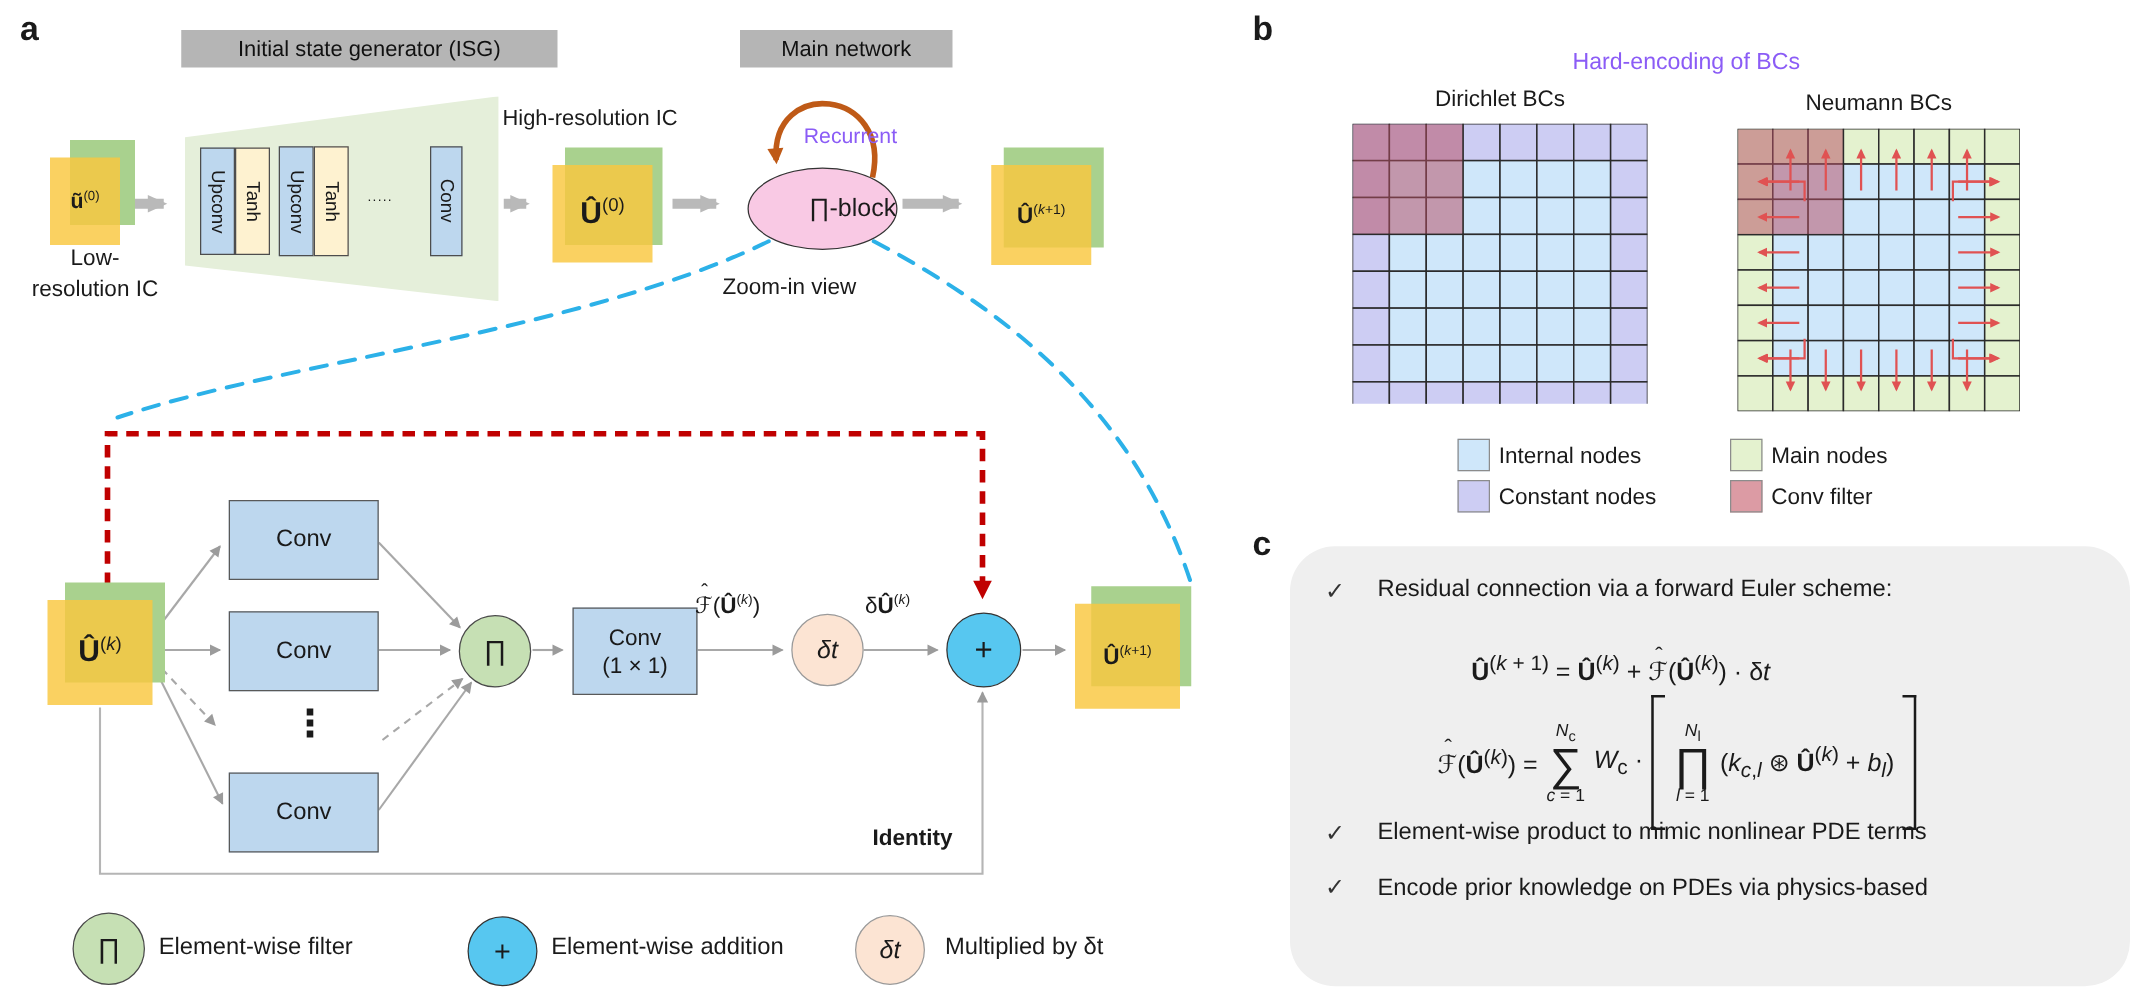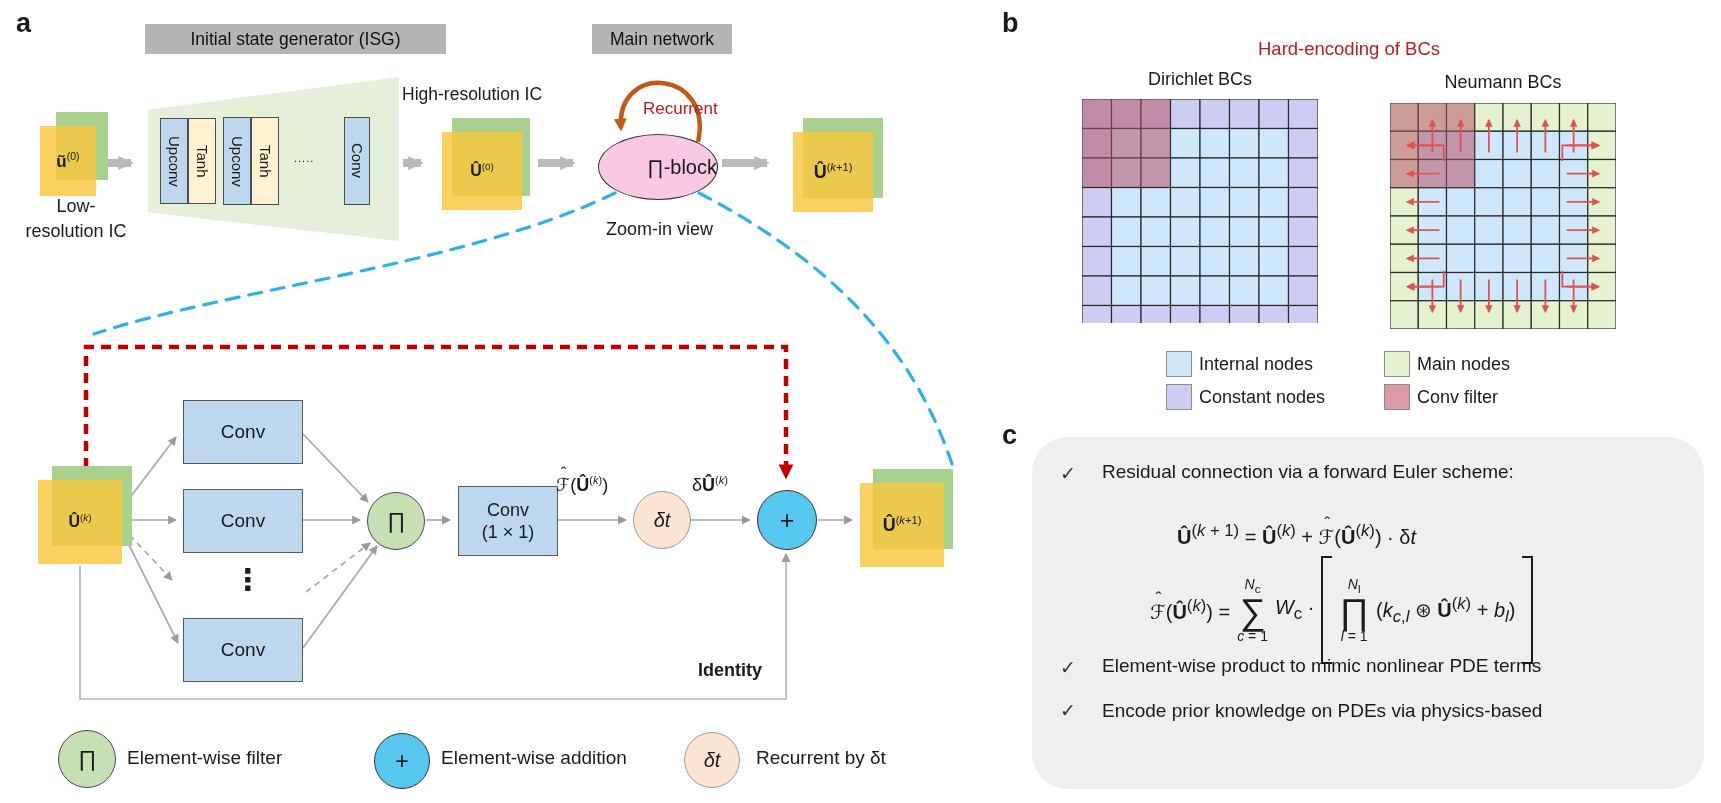--- a/index.html
+++ b/index.html
@@ -2,26 +2,26 @@
 <html><head>
 <meta charset="utf-8">
 <style>
   html,body{margin:0;padding:0;background:#fff;}
   body{font-family:"Liberation Sans","DejaVu Sans",sans-serif;color:#1a1a1a;}
   #canvas{position:relative;width:1721px;height:803px;background:#ffffff;overflow:hidden;}
   .abs{position:absolute;white-space:nowrap;}
   .panel-label{font-size:27px;font-weight:bold;z-index:5;}
   .gray-chip{background:#b5b5b5;color:#111;font-size:17.5px;text-align:center;line-height:30px;height:30px;z-index:4;}
   .caption{font-size:18px;z-index:4;}
-  .red-text{color:#b91c1c;}
+  .red-text{color:#8b5cf6;}
   svg.connectors{position:absolute;left:0;top:0;z-index:1;pointer-events:none;}
   .card{position:absolute;z-index:2;}
   .card.green{background:#a9d18e;}
   .card.yellow{background:rgba(249,199,62,0.82);display:flex;align-items:center;justify-content:center;}
-  .card-label{font-size:16px;z-index:3;}
+  .card-label{font-size:24px;z-index:3;}
   .card-label sup{font-size:0.62em;}
   .trapezoid{position:absolute;left:148px;top:77px;width:251px;height:164px;background:#e5efda;clip-path:polygon(0 20%,100% 0,100% 100%,0 82.5%);z-index:1;}
   .isg-layer{position:absolute;z-index:3;border:1.3px solid #4d4d4d;writing-mode:vertical-rl;text-align:center;font-size:15px;display:flex;align-items:center;justify-content:center;}
   .layer-blue{background:#bdd7ee;}
   .layer-cream{background:#fef2d0;}
   .ellipse{position:absolute;border-radius:50%;display:flex;align-items:center;justify-content:flex-end;z-index:3;}
   .pi-block{left:598px;top:134px;width:118px;height:64px;background:#f9c9e4;border:1.6px solid #333;font-size:20px;}
   .conv-box{position:absolute;background:#bdd7ee;border:1.5px solid #595959;display:flex;align-items:center;justify-content:center;font-size:19px;z-index:2;}
   .red-box{position:absolute;left:333px;top:311px;width:249px;height:66px;background:#f89ba0;z-index:3;display:flex;flex-direction:column;align-items:center;justify-content:center;font-size:17px;line-height:1.35;color:#222;}
   .op-circle{position:absolute;border-radius:50%;display:flex;align-items:center;justify-content:center;z-index:3;}
@@ -109,21 +109,21 @@
       <line x1="426" y1="520" x2="450" y2="520" marker-end="url(#smGray)"></line>
       <line x1="558" y1="520" x2="626" y2="520" marker-end="url(#smGray)"></line>
       <line x1="691" y1="520" x2="750" y2="520" marker-end="url(#smGray)"></line>
       <line x1="818" y1="520" x2="852" y2="520" marker-end="url(#smGray)"></line>
     </g>
   </svg>
 
   <div class="abs panel-label" style="left:16px;top:8px;">a</div>
 
   <div class="abs gray-chip" style="left:145px;top:24px;width:301px;">Initial state generator (ISG)</div>
-  <div class="abs gray-chip" style="left:592px;top:24px;width:140px;">Main network</div>
+  <div class="abs gray-chip" style="left:592px;top:24px;width:170px;">Main network</div>
 
   <div class="card green" style="left:56px;top:112px;width:52px;height:68px;"></div>
   <div class="card yellow" style="left:40px;top:126px;width:56px;height:70px;">
     <span class="card-label" style="font-size:17px;"><b>ũ</b><sup>(0)</sup></span>
   </div>
   <div class="abs caption" style="left:15px;top:194px;width:122px;text-align:center;white-space:normal;line-height:25px;">
     <span>Low-</span><br>
     <span>resolution IC</span>
   </div>
 
@@ -139,21 +139,21 @@
 
   <div class="card green" style="left:452px;top:118px;width:78px;height:78px;"></div>
   <div class="card yellow" style="left:442px;top:132px;width:80px;height:78px;">
     <span class="card-label"><b>Û</b><sup>(0)</sup></span>
   </div>
 
   <div class="ellipse pi-block">
     <span>∏-block</span>
   </div>
   <div class="abs caption red-text" style="left:643px;top:99px;font-size:17px;">Recurrent</div>
-  <div class="abs caption" style="left:578px;top:219px;margin-left:28px;">Zoom-in view</div>
+  <div class="abs caption" style="left:578px;top:219px;">Zoom-in view</div>
 
   <div class="card green" style="left:803px;top:118px;width:80px;height:80px;"></div>
   <div class="card yellow" style="left:793px;top:132px;width:80px;height:80px;">
     <span class="card-label" style="font-size:18px;"><b>Û</b><sup>(<i>k</i>+1)</sup></span>
   </div>
 
 
   <div class="card green" style="left:52px;top:466px;width:80px;height:80px;"></div>
   <div class="card yellow" style="left:38px;top:480px;width:84px;height:84px;">
     <span class="card-label"><b>Û</b><sup>(<i>k</i>)</sup></span>
@@ -179,21 +179,21 @@
     <span class="card-label" style="font-size:18px;"><b>Û</b><sup>(<i>k</i>+1)</sup></span>
   </div>
 
   <div class="abs math-label" style="left:698px;top:660px;font-weight:bold;">Identity</div>
 
   <div class="op-circle op-green" style="left:58px;top:730px;width:56px;height:56px;">∏</div>
   <div class="abs legend-row-a" style="left:127px;top:747px;">Element-wise filter</div>
   <div class="op-circle op-blue" style="left:374px;top:733px;width:54px;height:54px;font-size:23px;">+</div>
   <div class="abs legend-row-a" style="left:441px;top:747px;">Element-wise addition</div>
   <div class="op-circle op-peach" style="left:684px;top:732px;width:54px;height:54px;">δ<i>t</i></div>
-  <div class="abs legend-row-a" style="left:756px;top:747px;">Recurrent by δt</div>
+  <div class="abs legend-row-a" style="left:756px;top:747px;">Multiplied by δt</div>
 
   <div class="abs panel-label" style="left:1002px;top:8px;">b</div>
   <div class="abs caption red-text" style="left:1149px;top:38px;width:400px;text-align:center;font-size:18.5px;">Hard-encoding of BCs</div>
   <div class="abs caption" style="left:1082px;top:69px;width:236px;text-align:center;">Dirichlet BCs</div>
   <div class="abs caption" style="left:1390px;top:72px;width:226px;text-align:center;">Neumann BCs</div>
 
   <svg class="grid-svg" style="left:1082px;top:99px;" width="236" height="224" viewBox="0 0 236 224">
       <rect x="0" y="0" width="29.5" height="29.5" fill="#cdcdf3" stroke="#2b2b2b" stroke-width="1.2"></rect>
       <rect x="29.5" y="0" width="29.5" height="29.5" fill="#cdcdf3" stroke="#2b2b2b" stroke-width="1.2"></rect>
       <rect x="59" y="0" width="29.5" height="29.5" fill="#cdcdf3" stroke="#2b2b2b" stroke-width="1.2"></rect>

